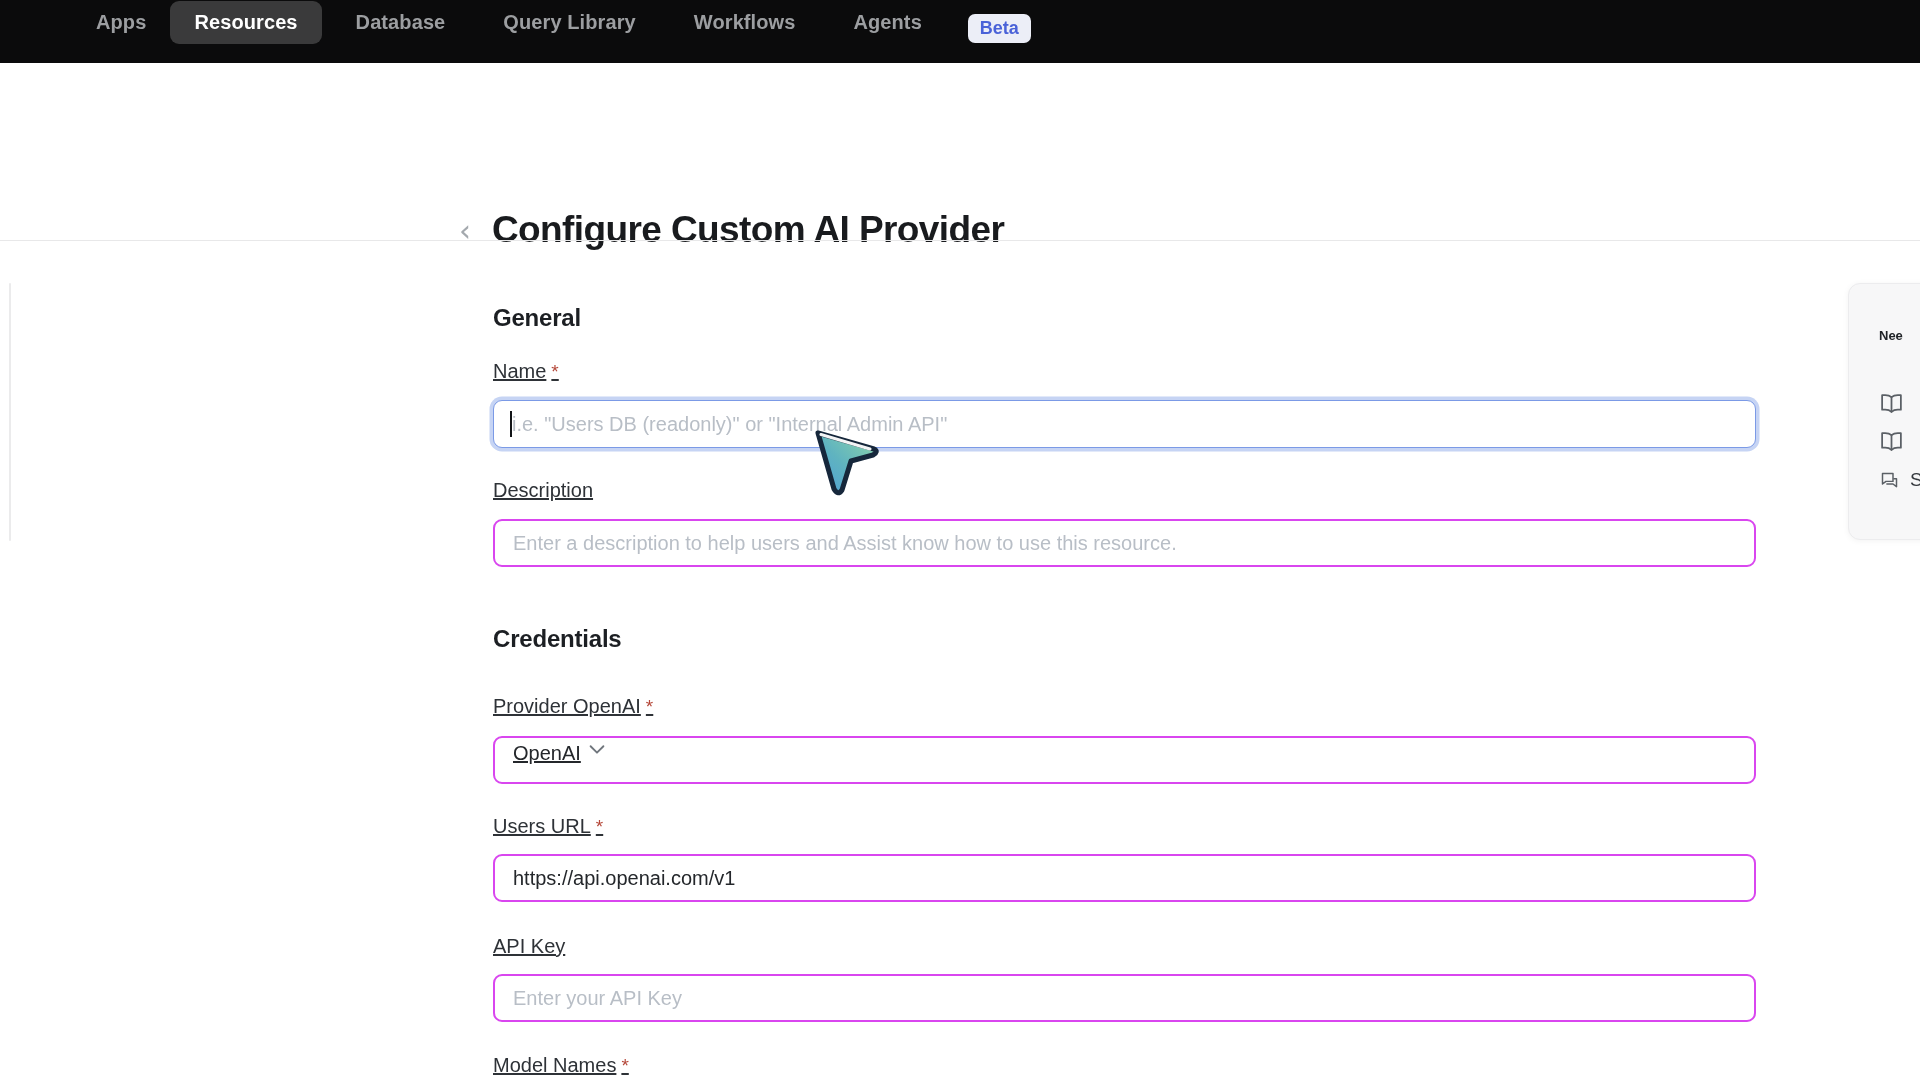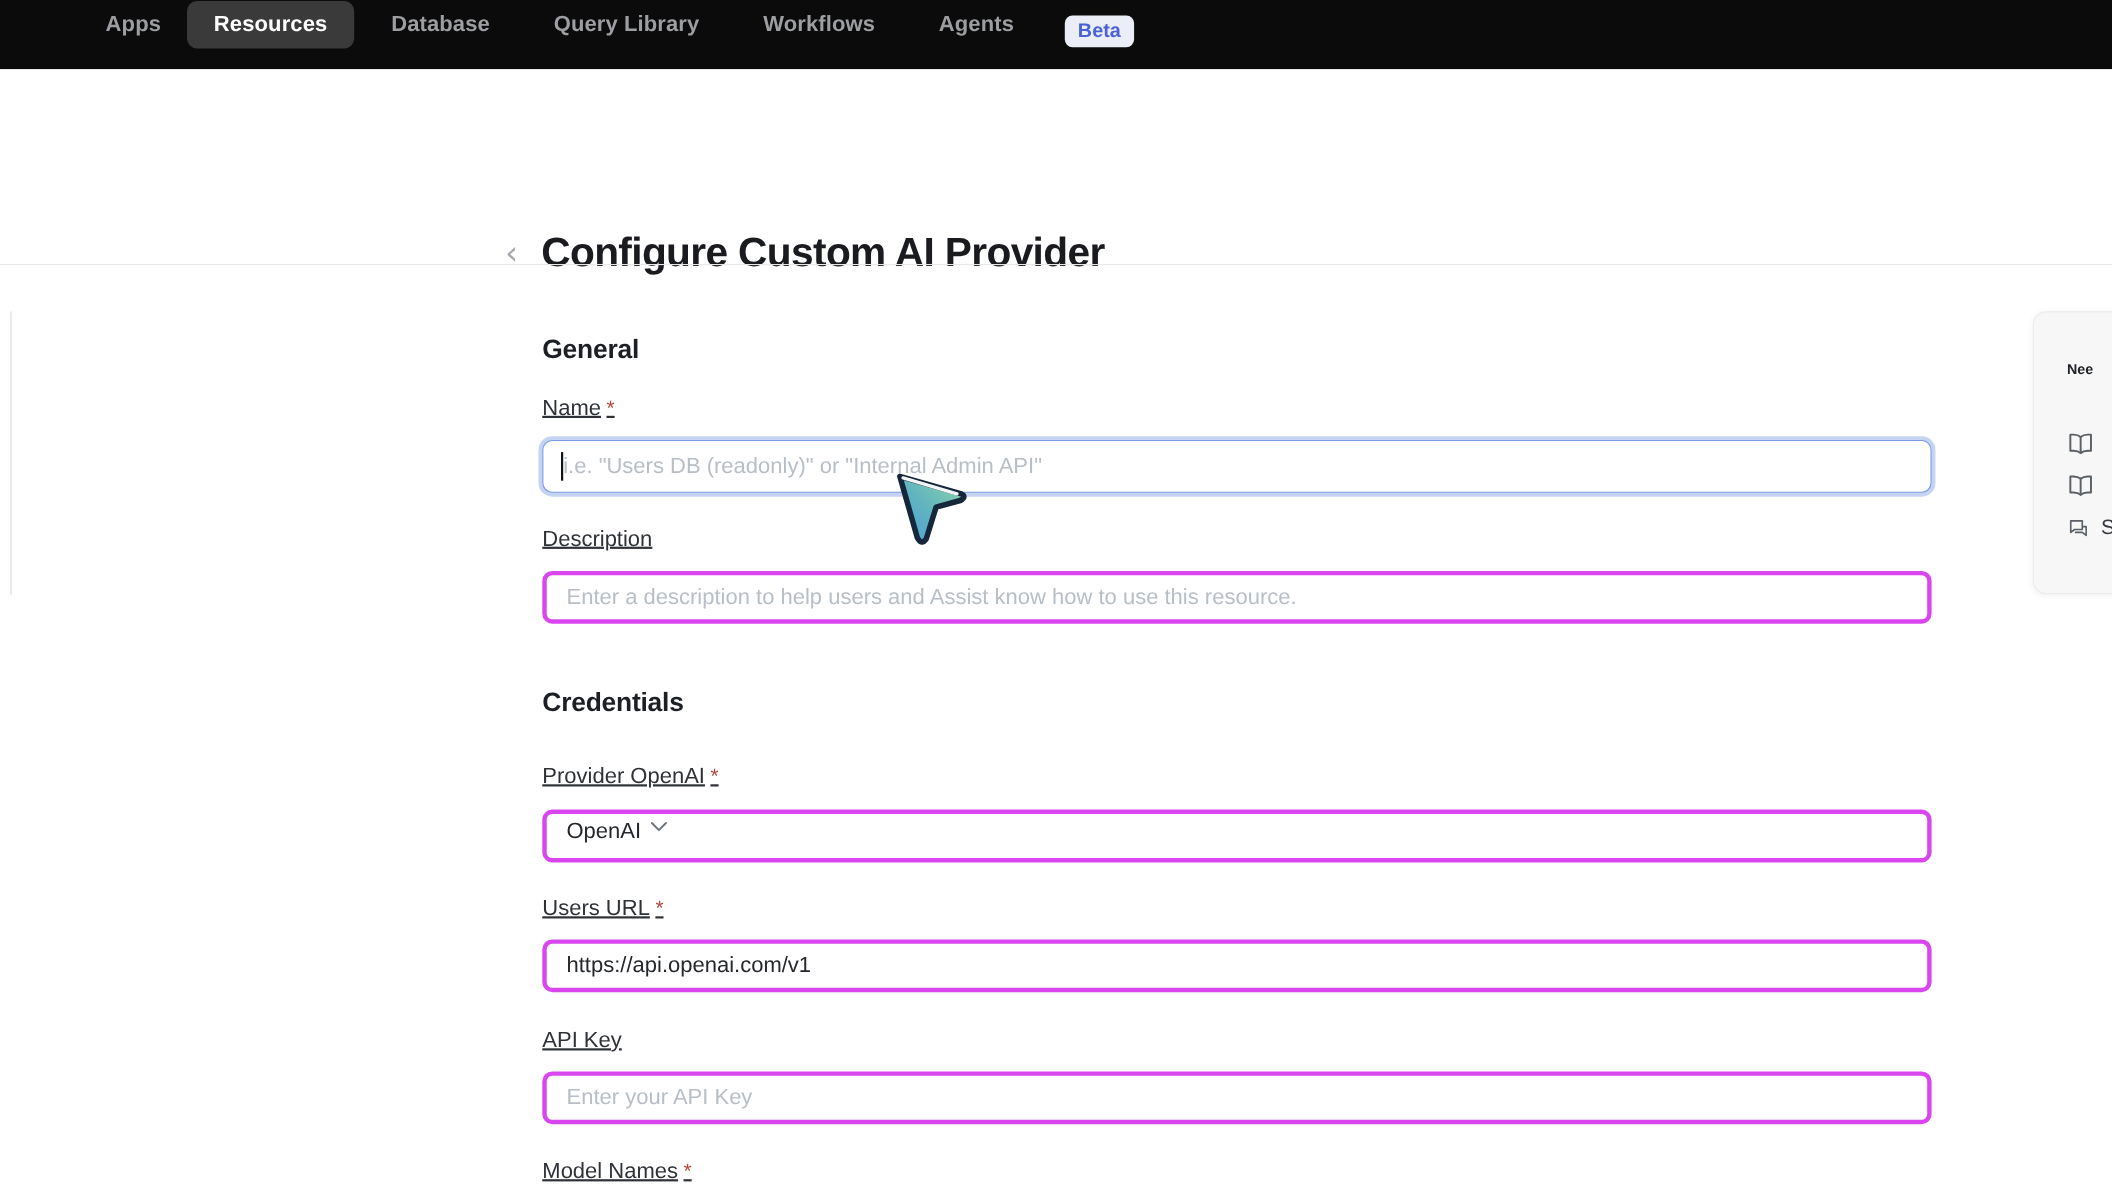--- a/index.html
+++ b/index.html
@@ -37,33 +37,33 @@
   .header-divider { position: absolute; left: 0; top: 240px; width: 1920px; height: 1px; background: #e8e8e9; }
 
   
   .form-col { position: absolute; left: 493px; top: 241px; width: 1263px; }
   .section-title { position: absolute; left: 0; font-size: 24px; font-weight: 700; color: #1c1f23; letter-spacing: -0.2px; }
   .field-label { position: absolute; left: 0; font-size: 20px; font-weight: 400; color: #2e3237; text-decoration: underline; }
   .req { color: #b5483a; margin-left: 5px; font-size: 19px; }
 
   .tb { position: absolute; left: 0; width: 1263px; height: 48px; }
   .tb input, .tb .fakebox {
-    width: 100%; height: 100%; border: 4px solid #d946ef; border-radius: 9px;
+    width: 100%; height: 100%; border: 2px solid #d946ef; border-radius: 9px;
     background: #ffffff; font-family: "Liberation Sans", "DejaVu Sans", sans-serif;
     font-size: 20px; color: #24272b; padding: 0 18px; outline: none; display: block;
   }
   .tb input::placeholder { color: #b8bec6; opacity: 1; }
   .tb.focused input {
     border: 1px solid #7b9ae6;
     box-shadow: 0 0 0 3.5px #c6d4f4;
   }
   .caret { position: absolute; left: 17px; top: 11px; width: 2px; height: 26px; background: #121417; }
 
   .selectbox { display: flex; align-items: center; justify-content: space-between; cursor: pointer; }
-  .selectbox .sel-value { font-size: 20px; color: #24272b; }
+  .selectbox .sel-value { font-size: 20px; color: #24272b; text-decoration: underline; }
   .chev-down { width: 22px; height: 22px; color: #6f757c; flex: none; }
 
   
   .help-panel {
     position: absolute; left: 1848px; top: 283px; width: 110px; height: 257px;
     background: #f7f7f8; border: 1px solid #ececee; border-radius: 12px 0 0 12px;
     box-shadow: 0 1px 6px rgba(0,0,0,0.05);
   }
   .help-title { position: absolute; left: 30px; top: 44px; font-size: 13px; font-weight: 700; color: #202327; white-space: nowrap; }
   .help-item { position: absolute; left: 30px; display: flex; align-items: center; gap: 10px; cursor: pointer; }

